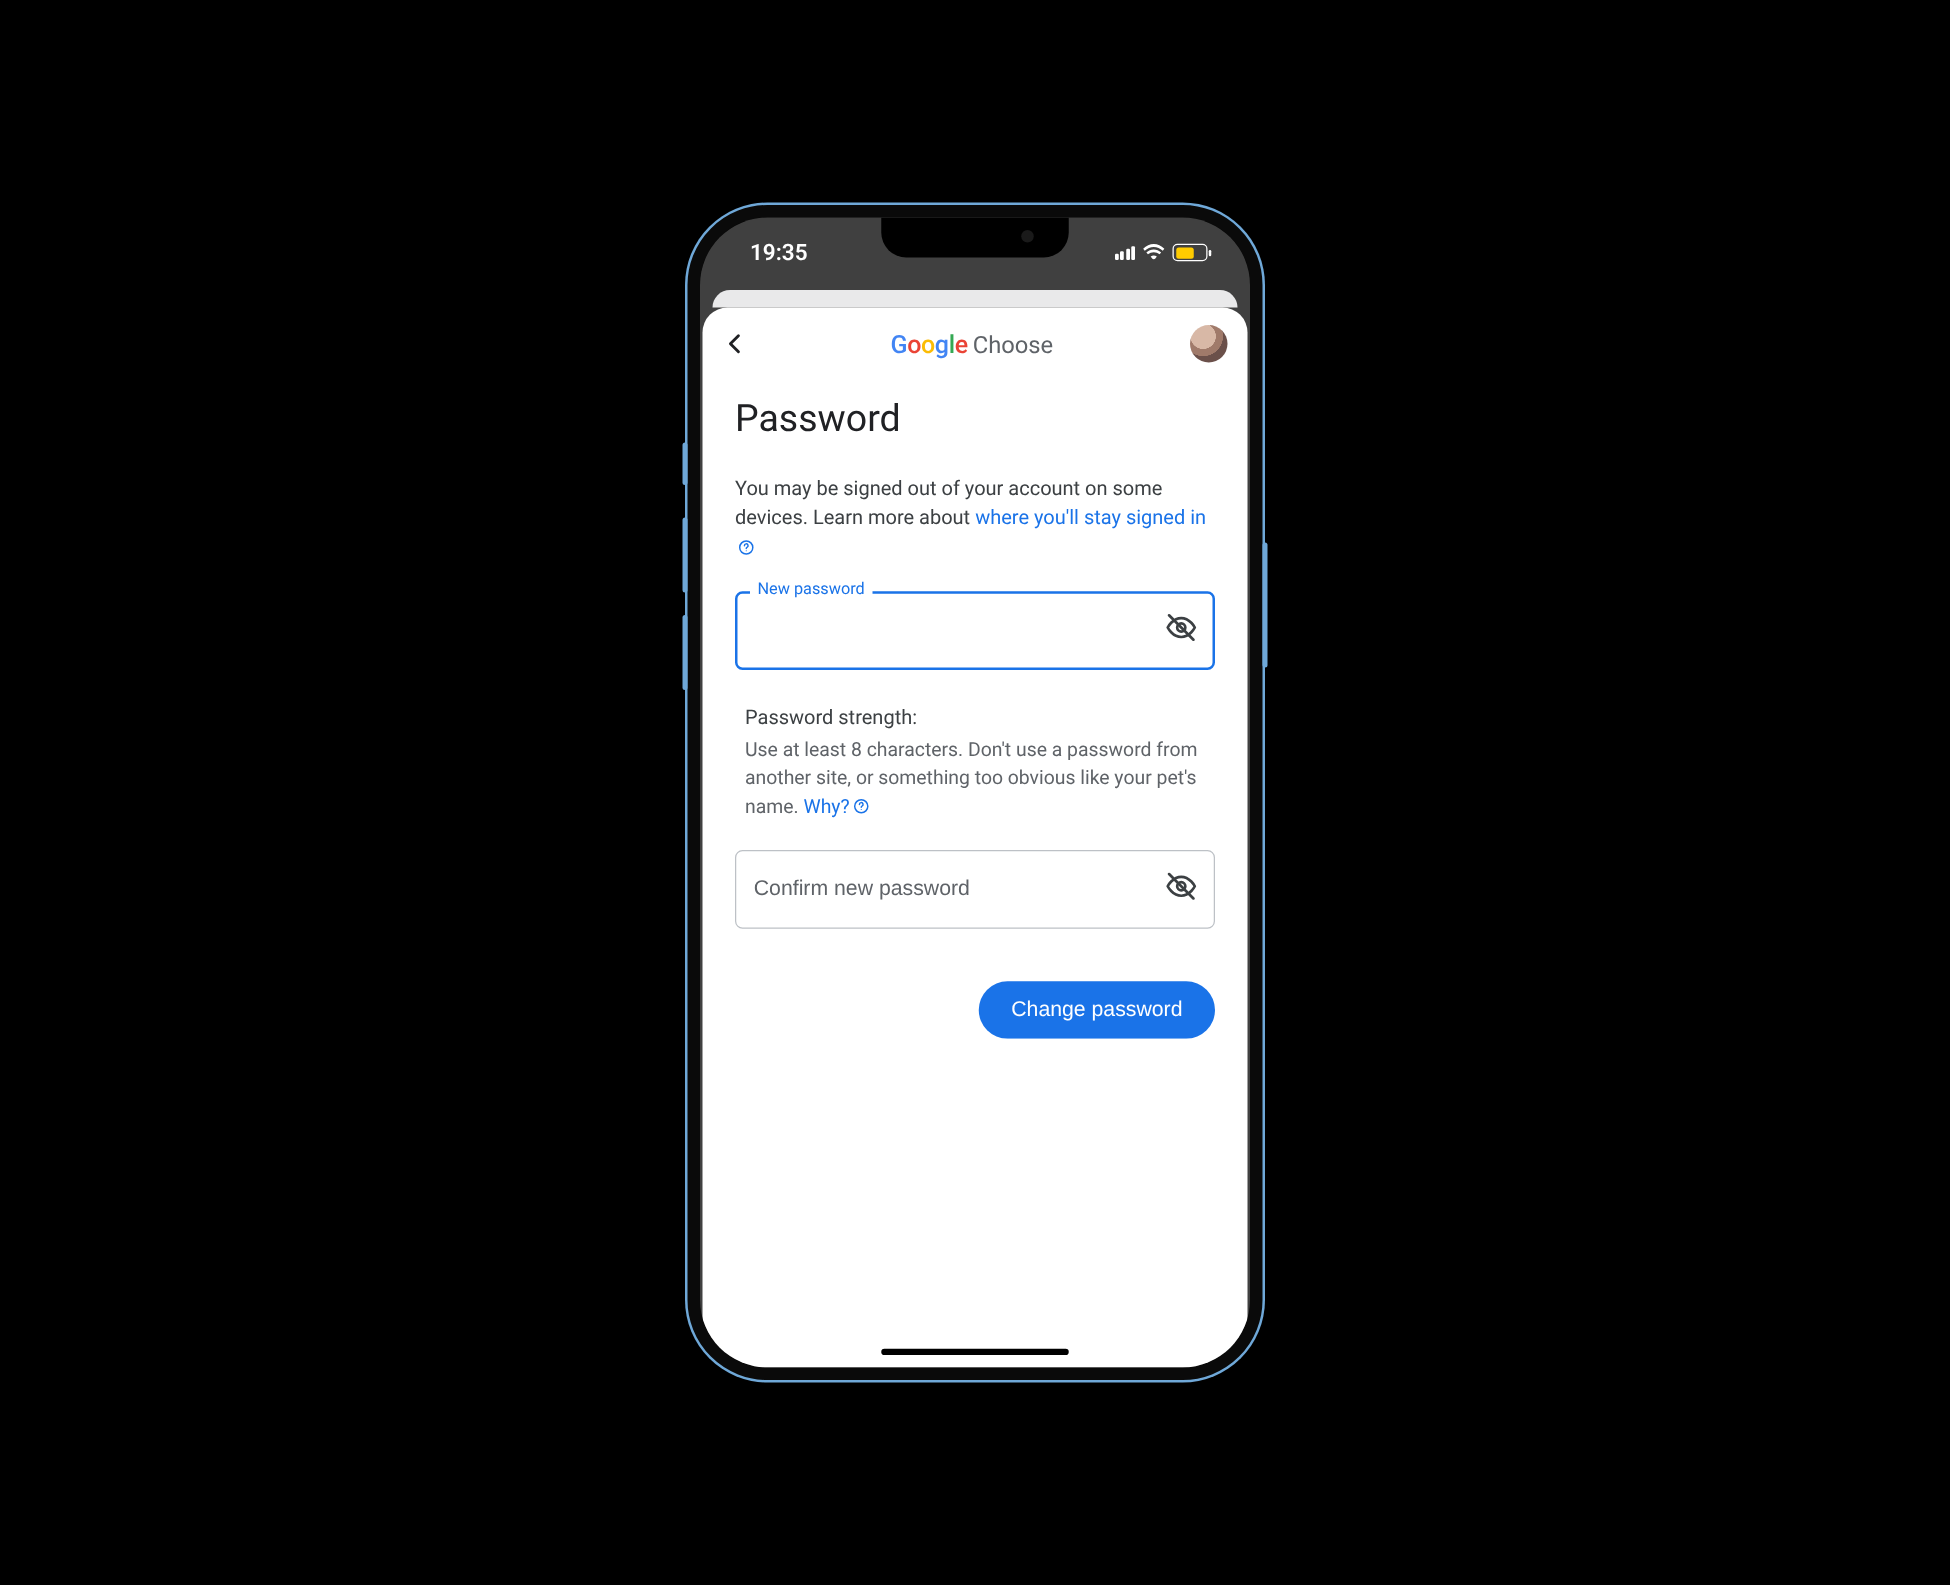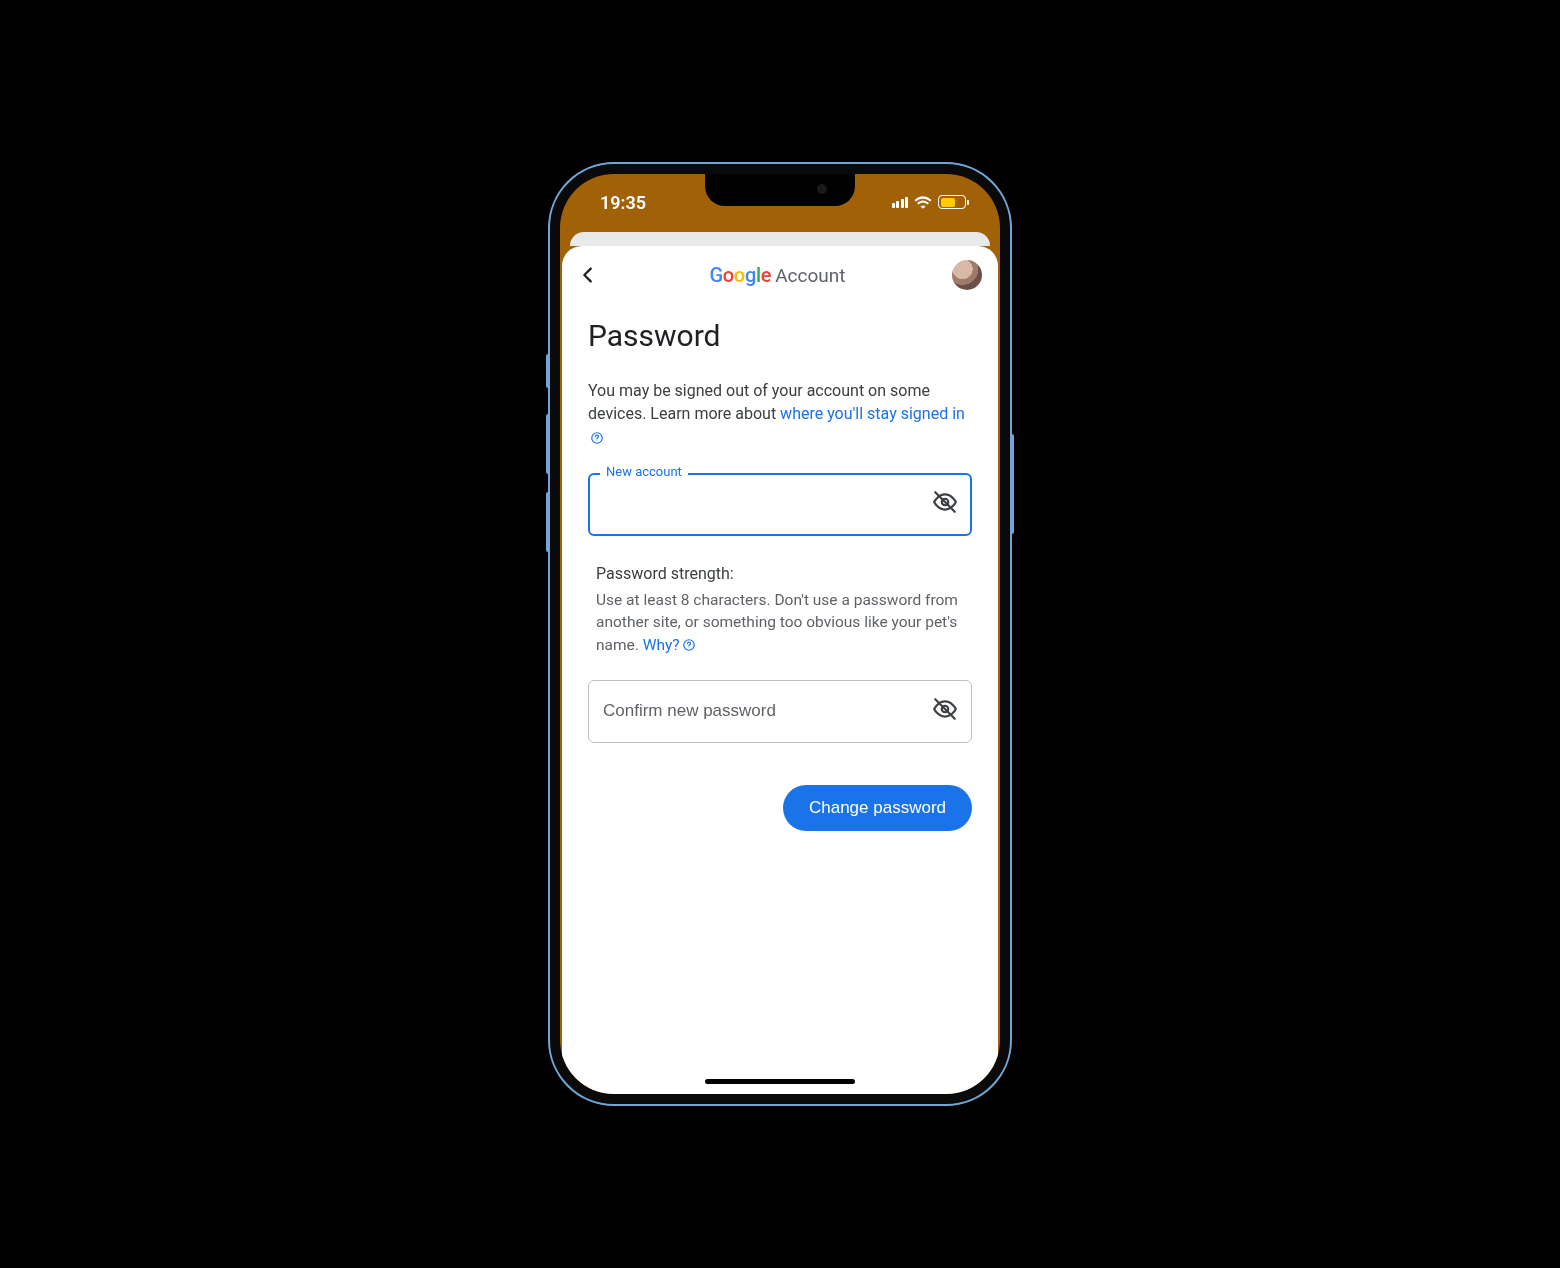--- a/index.html
+++ b/index.html
@@ -25,21 +25,21 @@
   .side-btn { position:absolute; background:#6fa8d8; border-radius:2px; }
   .side-btn.left1 { left:-14px; top:180px; width:4px; height:34px; }
   .side-btn.left2 { left:-14px; top:240px; width:4px; height:60px; }
   .side-btn.left3 { left:-14px; top:318px; width:4px; height:60px; }
   .side-btn.right1 { right:-14px; top:260px; width:4px; height:100px; }
   .screen {
     position: absolute;
     inset: 0;
     border-radius: 54px;
     overflow: hidden;
-    background: #a16207;
+    background: #404040;
   }
   .status-bar {
     height: 56px;
     display: flex;
     justify-content: space-between;
     align-items: center;
     padding: 0 34px 0 40px;
     color: #fff;
     font-size: 18px;
     font-weight: 600;
@@ -207,41 +207,41 @@
 
     <div class="app-card">
       <div class="app-header">
         <span class="back-chev">
           <svg width="22" height="22" viewBox="0 0 24 24" fill="none" stroke="#202124" stroke-width="2.5" stroke-linecap="round" stroke-linejoin="round">
               <polyline points="15 5 8 12 15 19"></polyline>
             </svg>
         </span>
         <div class="header-title">
           <span class="g-logo"><span class="b">G</span><span class="r">o</span><span class="y">o</span><span class="b">g</span><span class="g">l</span><span class="r">e</span></span>
-          <span class="acct-word">Account</span>
+          <span class="acct-word">Choose</span>
         </div>
         <div class="avatar"></div>
       </div>
 
       <div class="content">
         <h1 class="page-title">Password</h1>
 
 
         <p class="para">
           <span>You may be signed out of your account on some devices. Learn more about </span><a class="link"><span>where you'll stay signed in</span><span class="help-icon">
                 <svg viewBox="0 0 24 24" fill="none" stroke="#1a73e8" stroke-width="2">
                   <circle cx="12" cy="12" r="9"></circle>
                   <path d="M9.5 9.5a2.5 2.5 0 1 1 3.5 2.3c-.8.4-1 .9-1 1.7" stroke-linecap="round"></path>
                   <circle cx="12" cy="16.5" r="0.8" fill="#1a73e8" stroke="none"></circle>
                 </svg>
               </span></a>
         </p>
 
         <div class="field-wrap">
-          <label class="float-label">New account</label>
+          <label class="float-label">New password</label>
           <input type="password" class="field" style="">
           <span class="eye-toggle">
             <svg viewBox="0 0 24 24" fill="none" stroke="#3c4043" stroke-width="2" stroke-linecap="round" stroke-linejoin="round">
               <path d="M2 12s3.5-7 10-7 10 7 10 7-3.5 7-10 7S2 12 2 12z"></path>
               <circle cx="12" cy="12" r="3"></circle>
               <line x1="3" y1="3" x2="21" y2="21"></line>
             </svg>
           </span>
         </div>
 

